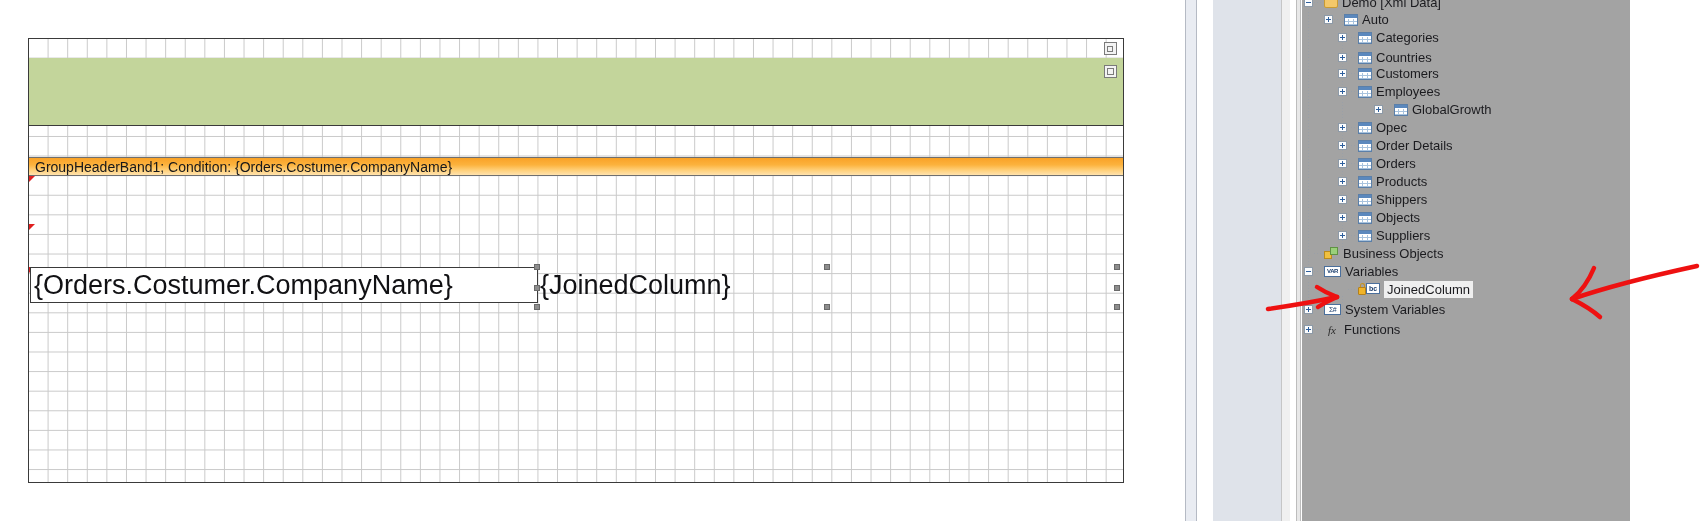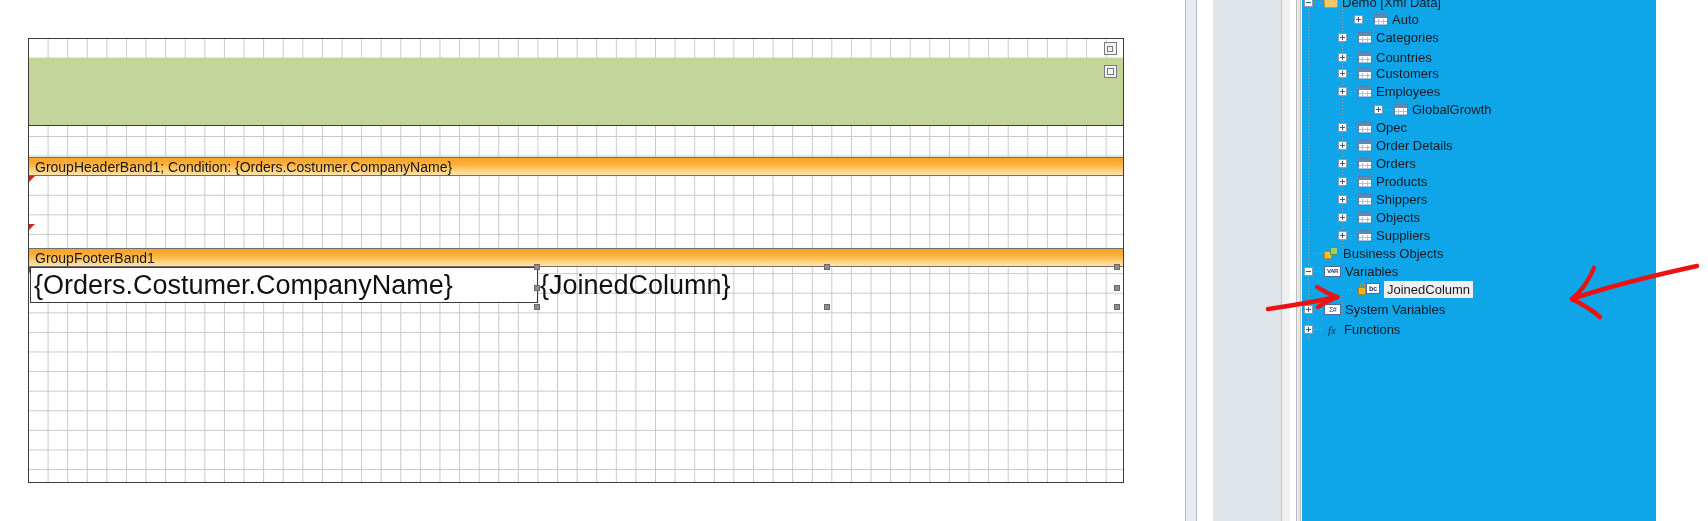--- a/index.html
+++ b/index.html
@@ -106,22 +106,22 @@
     left:2px;top:3px;right:3px;bottom:2px;
   }
 
   
   #rail-a{position:absolute;left:1185px;top:0;width:10px;height:521px;background:#e9ecf2;border-left:1px solid #b5bac4;border-right:1px solid #b5bac4;}
   #rail-b{position:absolute;left:1213px;top:0;width:68px;height:521px;background:#dfe3ea;}
   #rail-edge{position:absolute;left:1281px;top:0;width:8px;height:521px;background:#f0f0f0;border-left:1px solid #c6c6c6;}
   #panel-split{position:absolute;left:1296px;top:0;width:3px;height:521px;background:#e8e8e8;border-left:1px solid #bdbdbd;border-right:1px solid #bdbdbd;}
 
   #dict{
-    position:absolute;left:1302px;top:0;width:354px;height:521px;
-    background:#0ea5e9;overflow:hidden;
+    position:absolute;left:1302px;top:0;width:328px;height:521px;
+    background:#a3a3a3;overflow:hidden;
   }
   .tnode{
     position:absolute;height:17px;line-height:17px;
     font-size:13px;color:#1b1b1f;white-space:nowrap;
     display:flex;align-items:center;
   }
   .tnode .lbl{margin-left:4px;}
   .tnode.sel .lbl{background:#efefef;padding:0 3px;}
 
   
@@ -225,21 +225,20 @@
 
 
   <div class="band band-body body-green" style="top:19px;height:68px;"></div>
 
 
   <div class="band band-caption cap-orange" style="top:118px;">GroupHeaderBand1;  Condition:  {Orders.Costumer.CompanyName}</div>
   <div class="band-marker" style="top:137px;"></div>
 
   <div class="band-marker" style="top:185px;"></div>
 
-  <div class="band band-caption cap-orange" style="top:209px;">GroupFooterBand1</div>
   <div class="band-marker" style="top:228px;"></div>
 
   <div class="rpt-text" id="txt-company" style="top:228px;">{Orders.Costumer.CompanyName}</div>
 
   <div class="rpt-text" id="txt-joined" style="top:228px;">{JoinedColumn}</div>
 
   <div class="handle" style="left:505px;top:225px;"></div>
   <div class="handle" style="left:795px;top:225px;"></div>
   <div class="handle" style="left:1085px;top:225px;"></div>
   <div class="handle" style="left:505px;top:246px;"></div>
@@ -263,21 +262,21 @@
   <div class="vguide" style="left:40px;top:0;height:250px;"></div>
   <div class="vguide" style="left:40px;top:296px;height:22px;"></div>
 
   <div class="tnode" style="left:2px;top:-6px;">
     <span class="exp"></span>
     <span class="dots"></span>
     <span class="ico ico-folder"></span>
     <span class="lbl">Demo [Xml Data]</span>
   </div>
 
-  <div class="tnode" style="left:52px;top:11px;">
+  <div class="tnode" style="left:22px;top:11px;">
     <span class="exp plus"></span>
     <span class="dots"></span>
     <span class="ico ico-table"></span>
     <span class="lbl">Auto</span>
   </div>
   <div class="tnode" style="left:36px;top:29px;">
     <span class="exp plus"></span>
     <span class="dots"></span>
     <span class="ico ico-table"></span>
     <span class="lbl">Categories</span>

